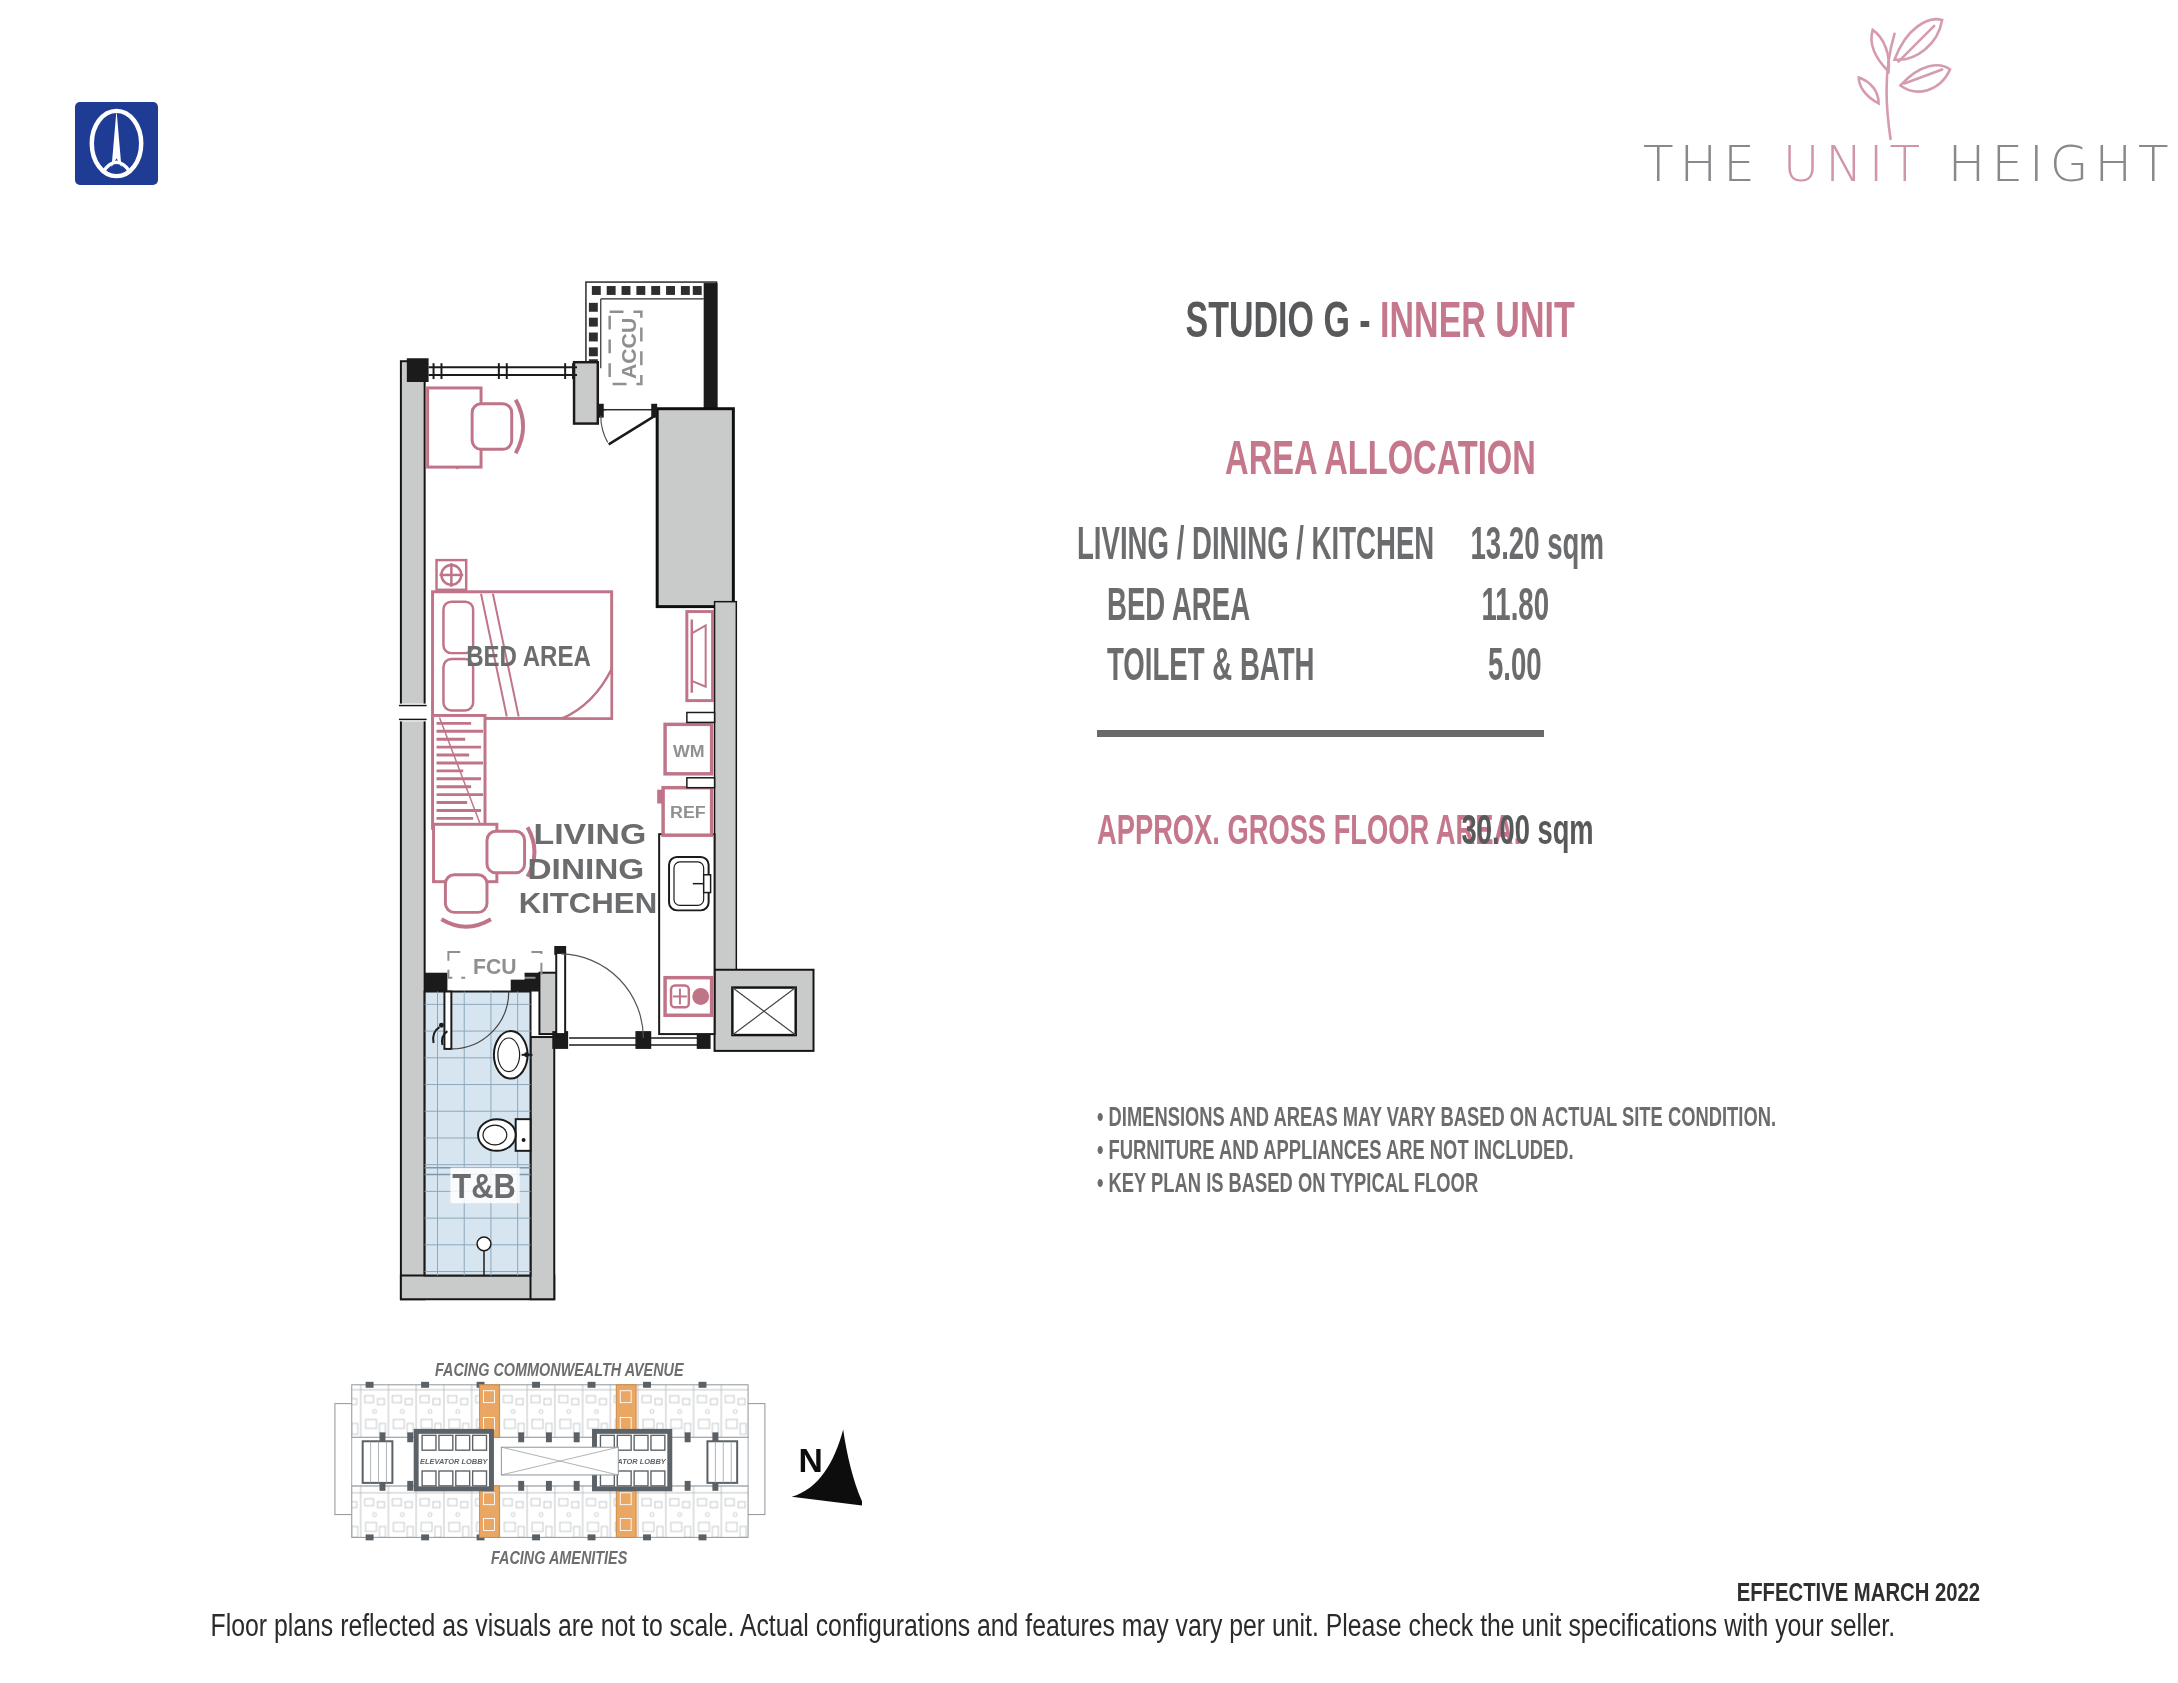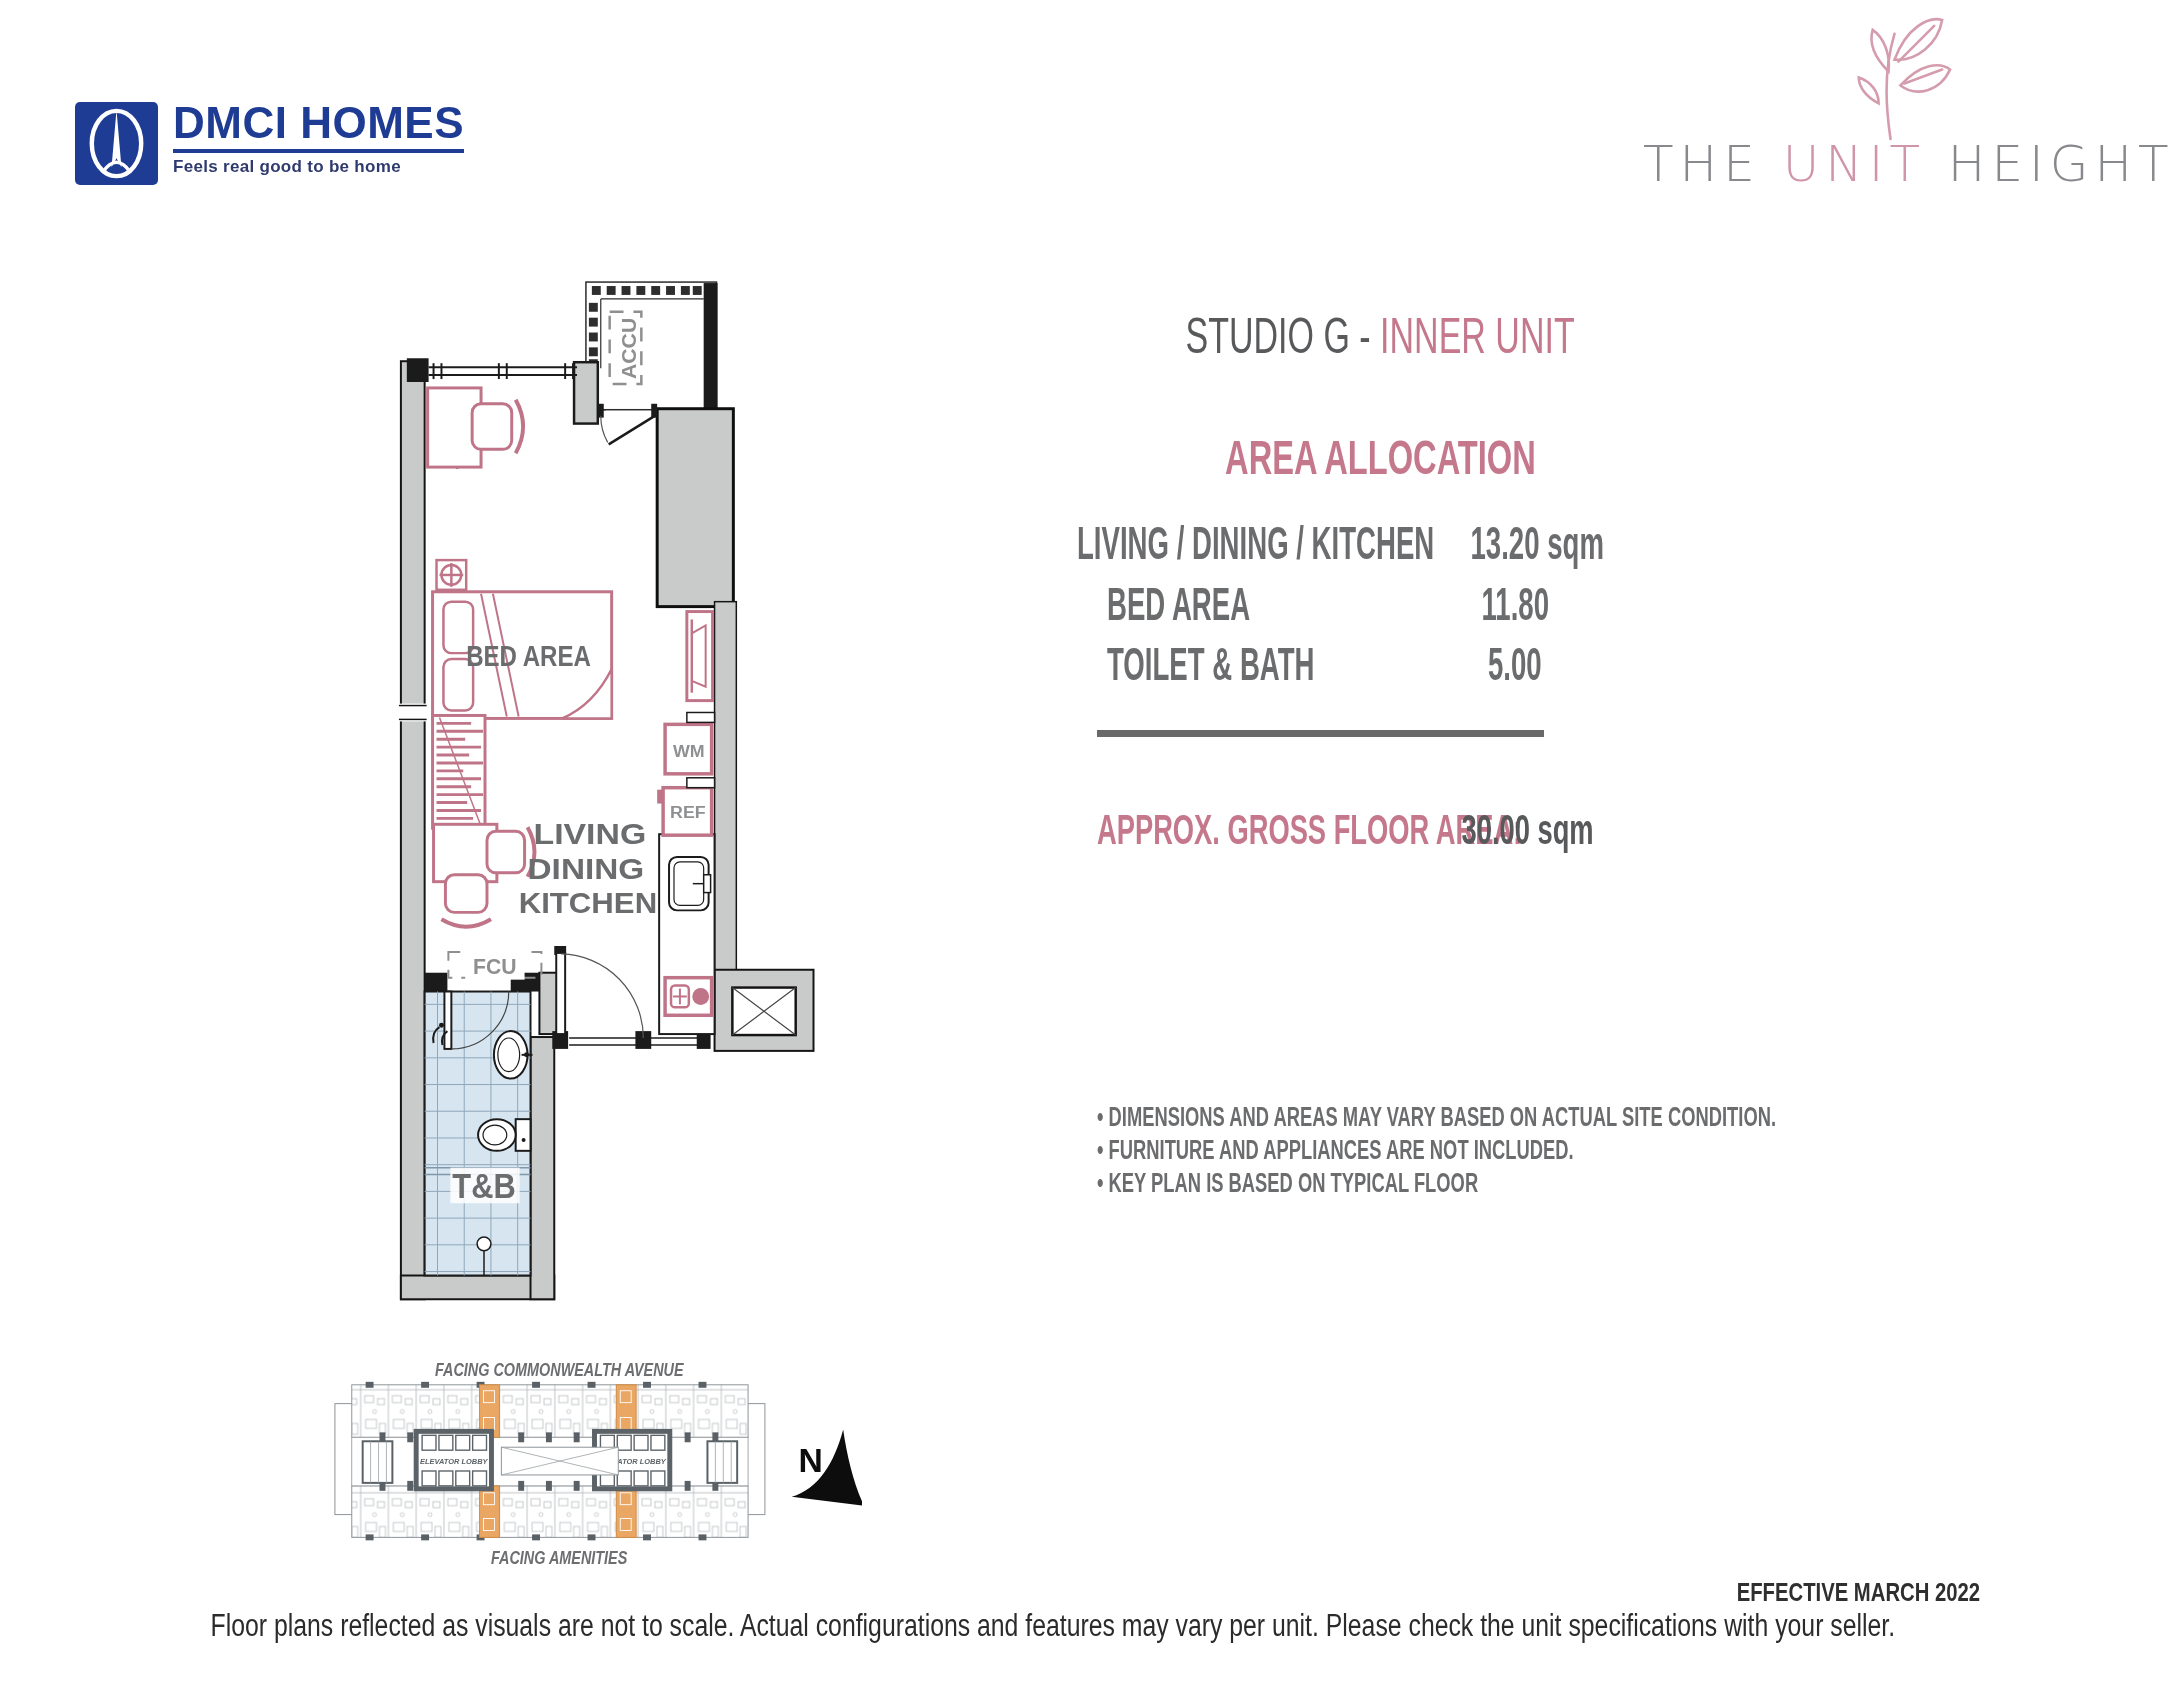--- a/index.html
+++ b/index.html
@@ -26,21 +26,21 @@
   .dmci-rule{height:4px;background:#1e3c94;margin-top:4px;}
   .dmci-tag{font-size:17px;font-weight:600;color:#2f3a6e;margin-top:4px;letter-spacing:0.3px;}
 
   
   .erin{left:1643px;top:10px;width:485px;height:183px;}
   .erin-line{position:absolute;left:0;bottom:0;width:100%;text-align:center;
     font-family:"DejaVu Sans", sans-serif;font-weight:200;font-size:50px;letter-spacing:6px;color:#87898c;}
   .erin-pink{color:#d095a8;}
 
   
-  .title-line{left:1069px;top:307px;width:622px;text-align:center;font-size:50px;font-weight:normal;color:#58595b;}
+  .title-line{left:1069px;top:291px;width:622px;text-align:center;font-size:50px;font-weight:bold;color:#58595b;}
   .pink{color:#c5788c;}
   .area-head{left:1069px;top:430px;width:622px;text-align:center;font-size:48px;font-weight:bold;color:#c5788c;}
   .row-label{font-size:46px;font-weight:bold;color:#6b6c6e;}
   .row-value{width:178px;text-align:center;font-size:46px;font-weight:bold;color:#6b6c6e;}
   .divider{left:1097px;top:730px;width:447px;height:7px;background:#696969;}
   .gross-label{left:1097px;top:806px;font-size:42px;font-weight:bold;color:#c5788c;}
   .gross-value{left:1426px;top:806px;width:178px;text-align:center;font-size:42px;font-weight:bold;color:#58595b;}
   .notes{left:1097px;top:1101px;}
   .note{font-size:27px;font-weight:bold;color:#6b6c6e;line-height:33px;}
   .note .cond::before{content:"• ";}
@@ -58,25 +58,20 @@
 </head>
 <body>
 
 <div class="abs dmci">
   <svg width="85" height="85" viewBox="0 0 86 86">
     <rect x="1" y="1" width="84" height="84" rx="5" fill="#1e3c94"></rect>
     <ellipse cx="43" cy="43" rx="25" ry="33" fill="none" stroke="#ffffff" stroke-width="4.5"></ellipse>
     <path d="M43,9 L38,67 L43,58 L48,67 Z" fill="#ffffff"></path>
     <path d="M29,72 Q43,52 57,72" fill="none" stroke="#ffffff" stroke-width="3.5"></path>
   </svg>
-  <div class="dmci-text">
-    <div class="dmci-name nowrap">DMCI HOMES</div>
-    <div class="dmci-rule"></div>
-    <div class="dmci-tag nowrap">Feels real good to be home</div>
-  </div>
 </div>
 
 <div class="abs erin">
   <svg class="abs" style="left:186px;top:2px;" width="129" height="129" viewBox="0 0 130 130">
     <g fill="none" stroke="#d49cad" stroke-width="2.6" stroke-linecap="round">
       <path d="M62,128 C58,100 54,62 66,22"></path>
       <path d="M66,48 C78,16 100,4 114,8 C110,32 88,50 66,48 Z"></path>
       <path d="M70,50 L106,14"></path>
       <path d="M72,74 C92,52 112,50 122,58 C112,80 88,86 72,74 Z"></path>
       <path d="M76,72 L114,58"></path>

